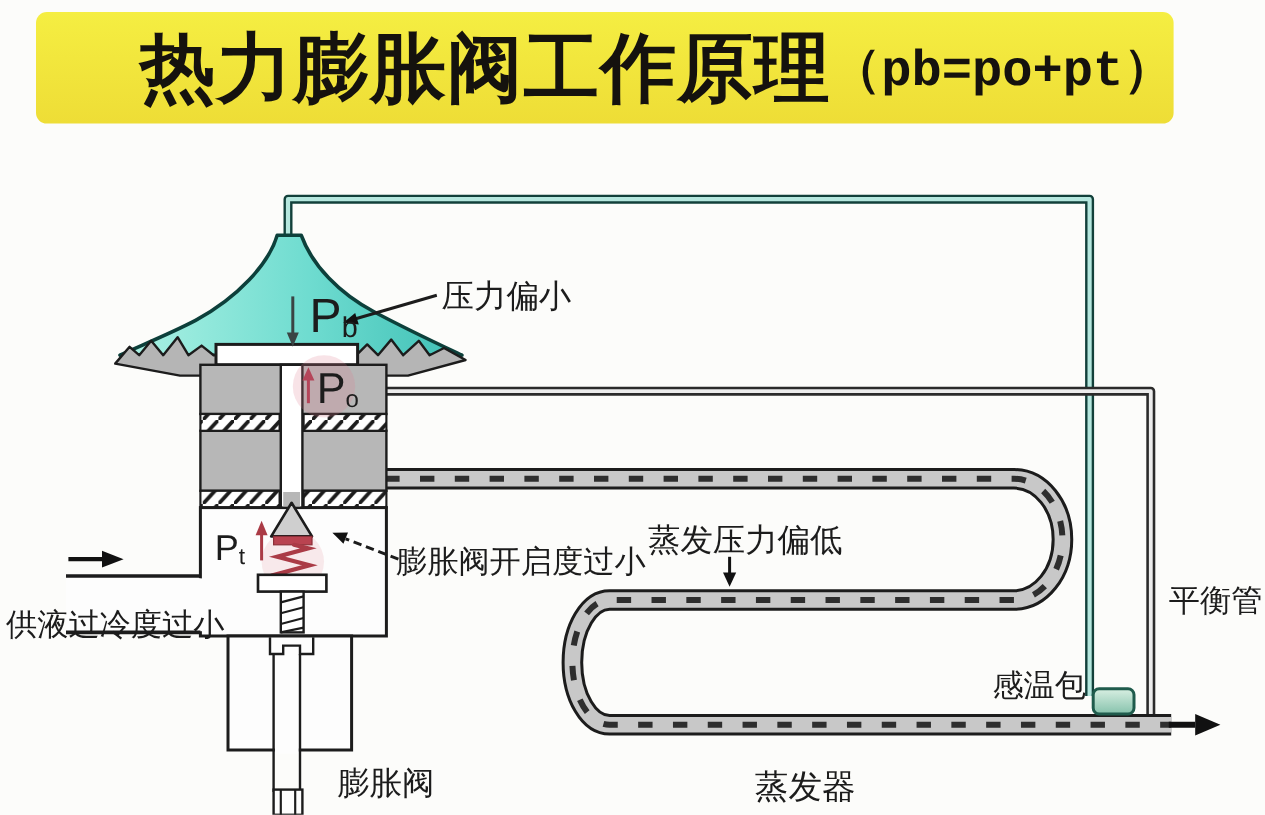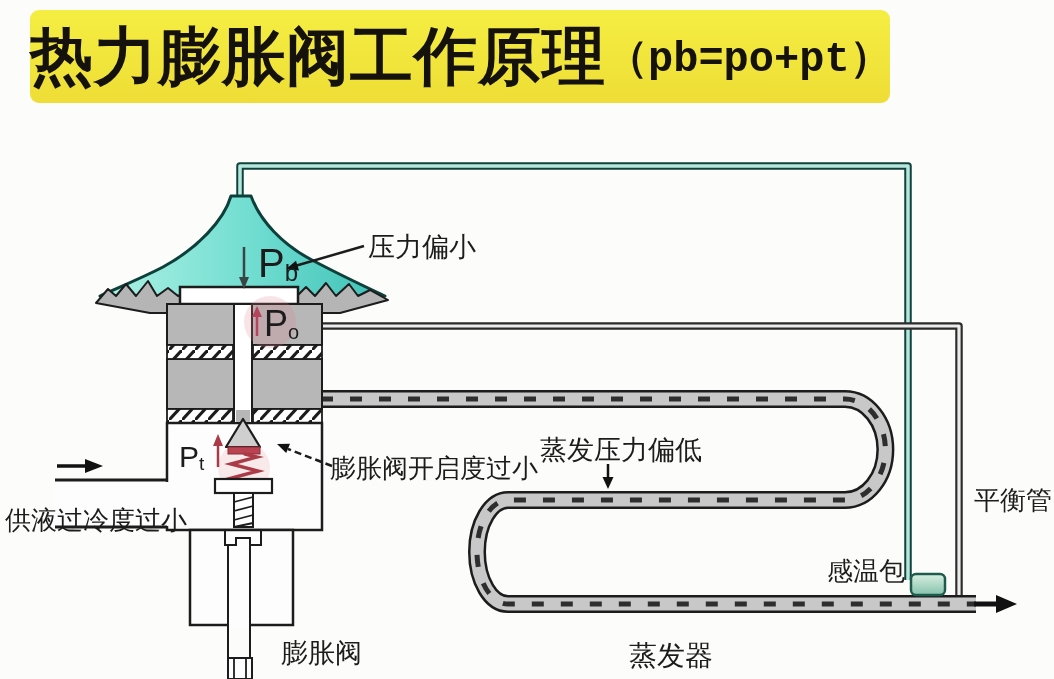--- a/index.html
+++ b/index.html
@@ -2,24 +2,24 @@
 <html><head>
 <meta charset="utf-8">
 <style>
   html,body{margin:0;padding:0;}
   body{
     width:1054px;height:679px;position:relative;overflow:hidden;
     background:#fcfcfa;
     font-family:"Liberation Sans",sans-serif;
   }
   .banner{
-    position:absolute;left:30px;top:10px;width:860px;height:93px;
+    position:absolute;left:30px;top:10px;width:948px;height:93px;
     background:linear-gradient(#f5ee42,#eedd36);
     border-radius:9px;
-    display:flex;align-items:center;justify-content:space-between;
+    display:flex;align-items:center;justify-content:flex-end;
     white-space:nowrap;
   }
   .banner .cjk{
     font-size:63px;font-weight:bold;color:#15120e;letter-spacing:1px;
     font-family:"Liberation Sans",sans-serif;
   }
   .banner .formula{
     font-size:42px;font-weight:bold;color:#15120e;
     font-family:Liberation Mono, monospace;
   }

